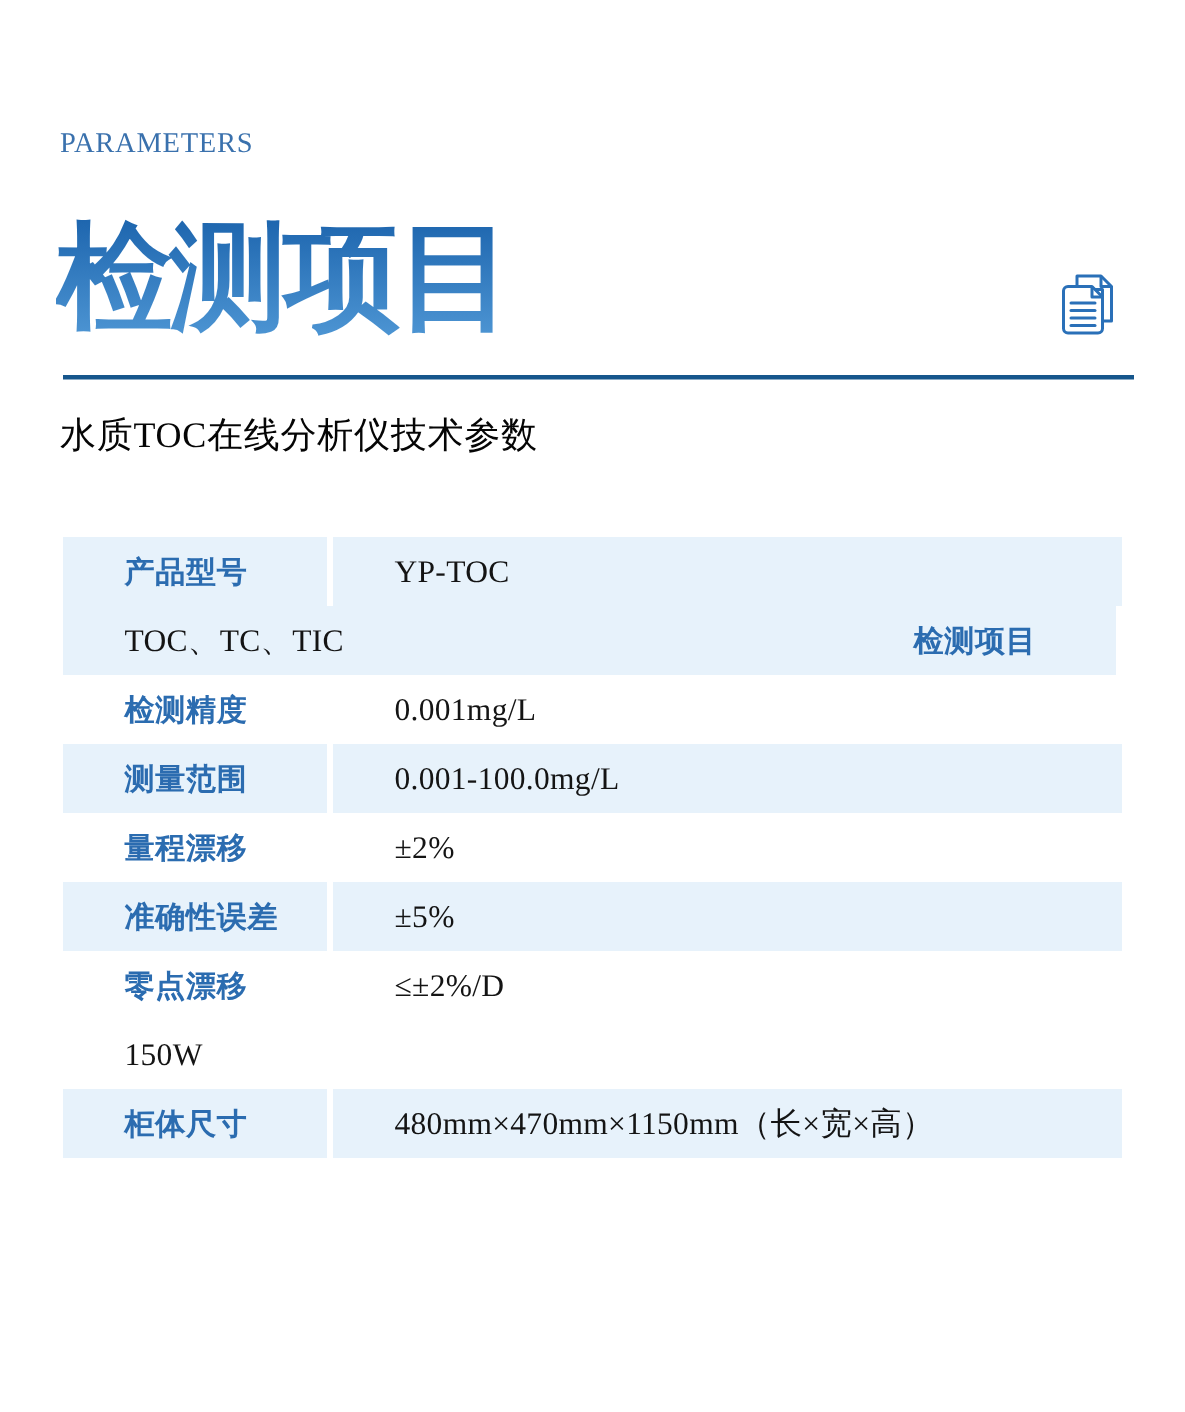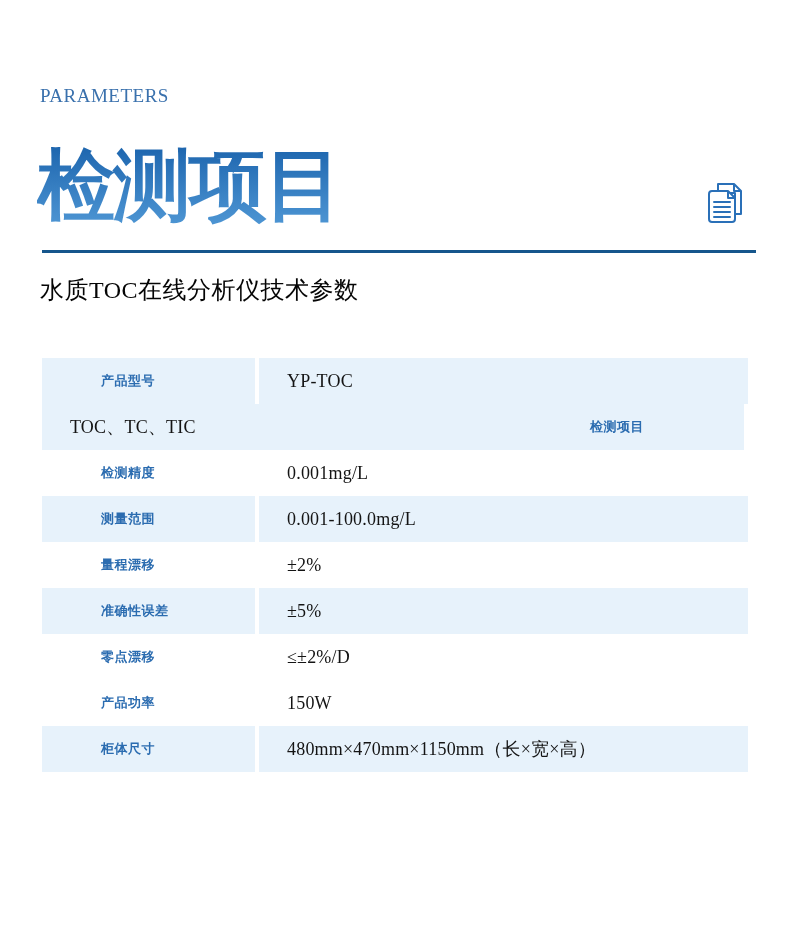--- a/index.html
+++ b/index.html
@@ -67,34 +67,34 @@
     width: 706px;
   }
   .spec-row { display: flex; height: 46px; }
   .spec-row .cell { background: transparent; }
   .spec-row.tinted .cell { background: #e7f2fb; }
   .cell {
     display: flex;
     align-items: center;
   }
   .cell-label {
-    width: 213px;
+    width: 176px;
     margin-right: 4px;
-    padding-left: 59px;
+    padding-left: 41px;
     color: #2b6cb0;
-    font-size: 13px;
+    font-size: 20px;
     font-weight: 700;
     letter-spacing: 0.5px;
     flex: none;
   }
   .cell-value {
     flex: 1;
-    padding-left: 28px;
+    padding-left: 41px;
     color: #141414;
-    font-size: 18px;
+    font-size: 21px;
     letter-spacing: 0.2px;
   }
 </style>
 </head>
 <body>
 
 <div class="page">
 
   <div class="eyebrow">
     <div>PARAMETERS</div>
@@ -153,21 +153,20 @@
       <div class="cell cell-value">±5%</div>
     </div>
 
     <div class="spec-row">
       <div class="cell cell-label">零点漂移</div>
       <div class="cell cell-value">≤±2%/D</div>
     </div>
 
 
     <div class="spec-row">
-      <div class="cell cell-label">产品功率</div>
       <div class="cell cell-value">150W</div>
     </div>
 
     <div class="spec-row tinted">
       <div class="cell cell-label">柜体尺寸</div>
       <div class="cell cell-value">480mm×470mm×1150mm（长×宽×高）</div>
     </div>
   </div>
 
 </div>

